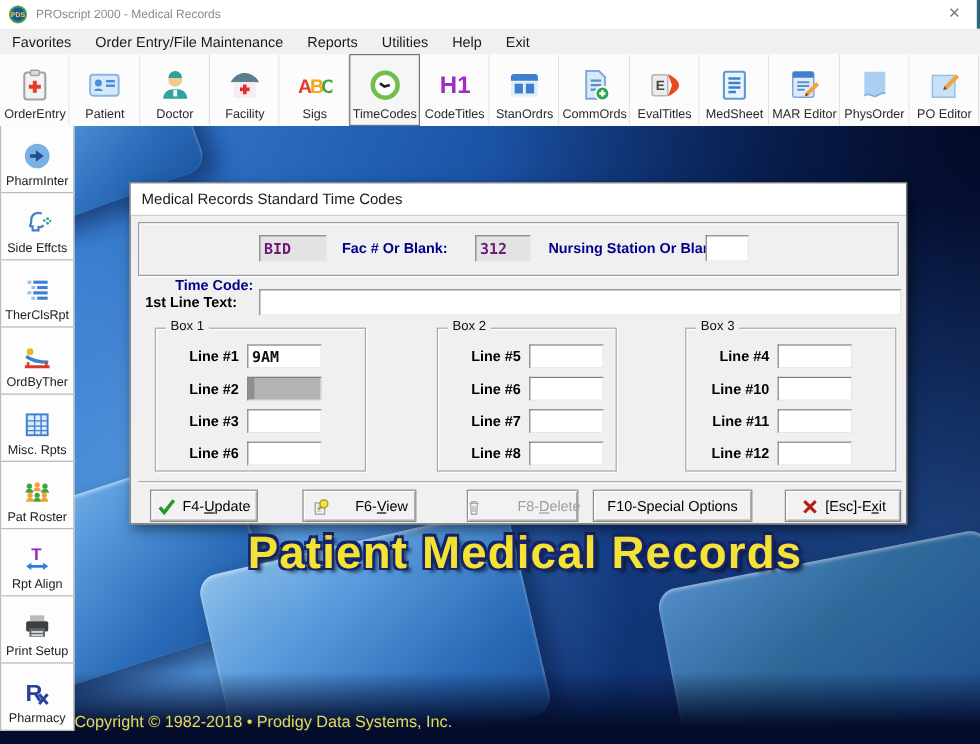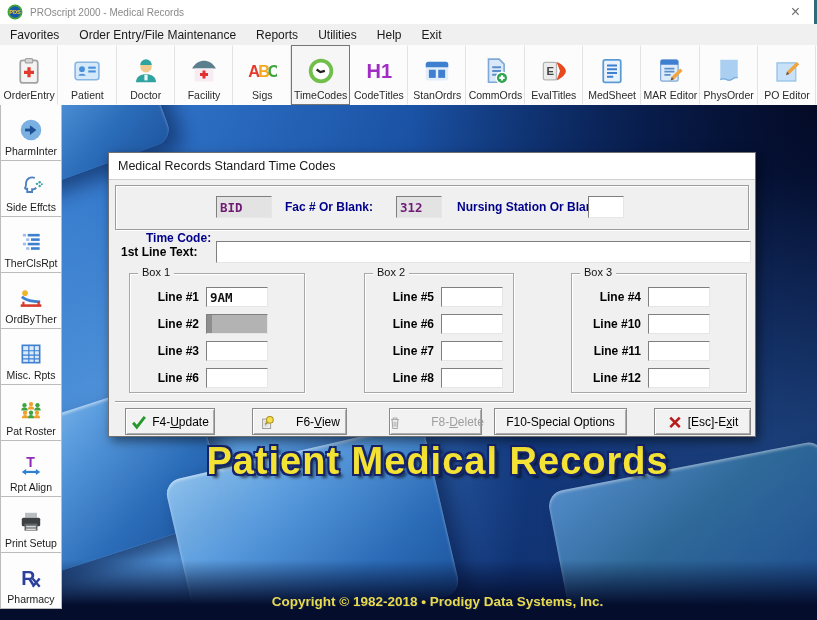--- a/index.html
+++ b/index.html
@@ -50,22 +50,22 @@
   
   .sidebar { position:absolute; left:0; top:0; width:62px; }
   .side-btn { width:62px; height:57px; background:#fdfdfd; border:1px solid #bcbcbc; margin-top:-1px;
     display:flex; flex-direction:column; align-items:center; justify-content:flex-end; padding-bottom:3px; }
   .side-btn svg { width:26px; height:26px; margin-bottom:2px; }
   .side-btn .sb-label { font-size:10.5px; color:#1c1c1c; white-space:nowrap; }
   
   .headline { position:absolute; left:62px; right:4px; top:335px; text-align:center;
     font-size:38px; font-weight:bold; letter-spacing:1px; color:#f4e335;
     text-shadow:-2px -2px 0 #16246c, 2px -2px 0 #16246c, -2px 2px 0 #16246c, 2px 2px 0 #16246c, 4px 4px 3px rgba(0,0,0,.55); }
-  .copyright { position:absolute; left:62px; right:4px; top:489px; text-align:center;
-    font-size:13.5px; font-weight:bold; color:#e9da4d; text-shadow:1px 1px 1px #10204e; }
+  .copyright { position:absolute; left:62px; right:4px; top:489px; 
+    font-size:13.5px; font-weight:normal; color:#e9da4d; text-shadow:1px 1px 1px #10204e; }
   
   .dialog { position:absolute; left:108px; top:47px; width:648px; height:285px;
     background:#f0f0f0; border:1px solid #6f6f6f; box-shadow:3px 4px 10px rgba(0,0,0,.5); }
   .dlg-title { height:27px; background:#fff; border-bottom:1px solid #cfcfcf;
     font-size:12.5px; color:#1a1a1a; display:flex; align-items:center; padding-left:9px; }
   .dlg-body { position:relative; width:100%; height:257px; }
   .etched-panel { position:absolute; left:6px; top:5px; width:634px; height:45px;
     border:1px solid #9c9c9c; box-shadow:inset 1px 1px 0 #fff, 1px 1px 0 #fff; }
   .sep { position:absolute; left:6px; width:636px; height:0; border-top:1px solid #9c9c9c; border-bottom:1px solid #fff; }
   .sep.bottom { top:221px; }

